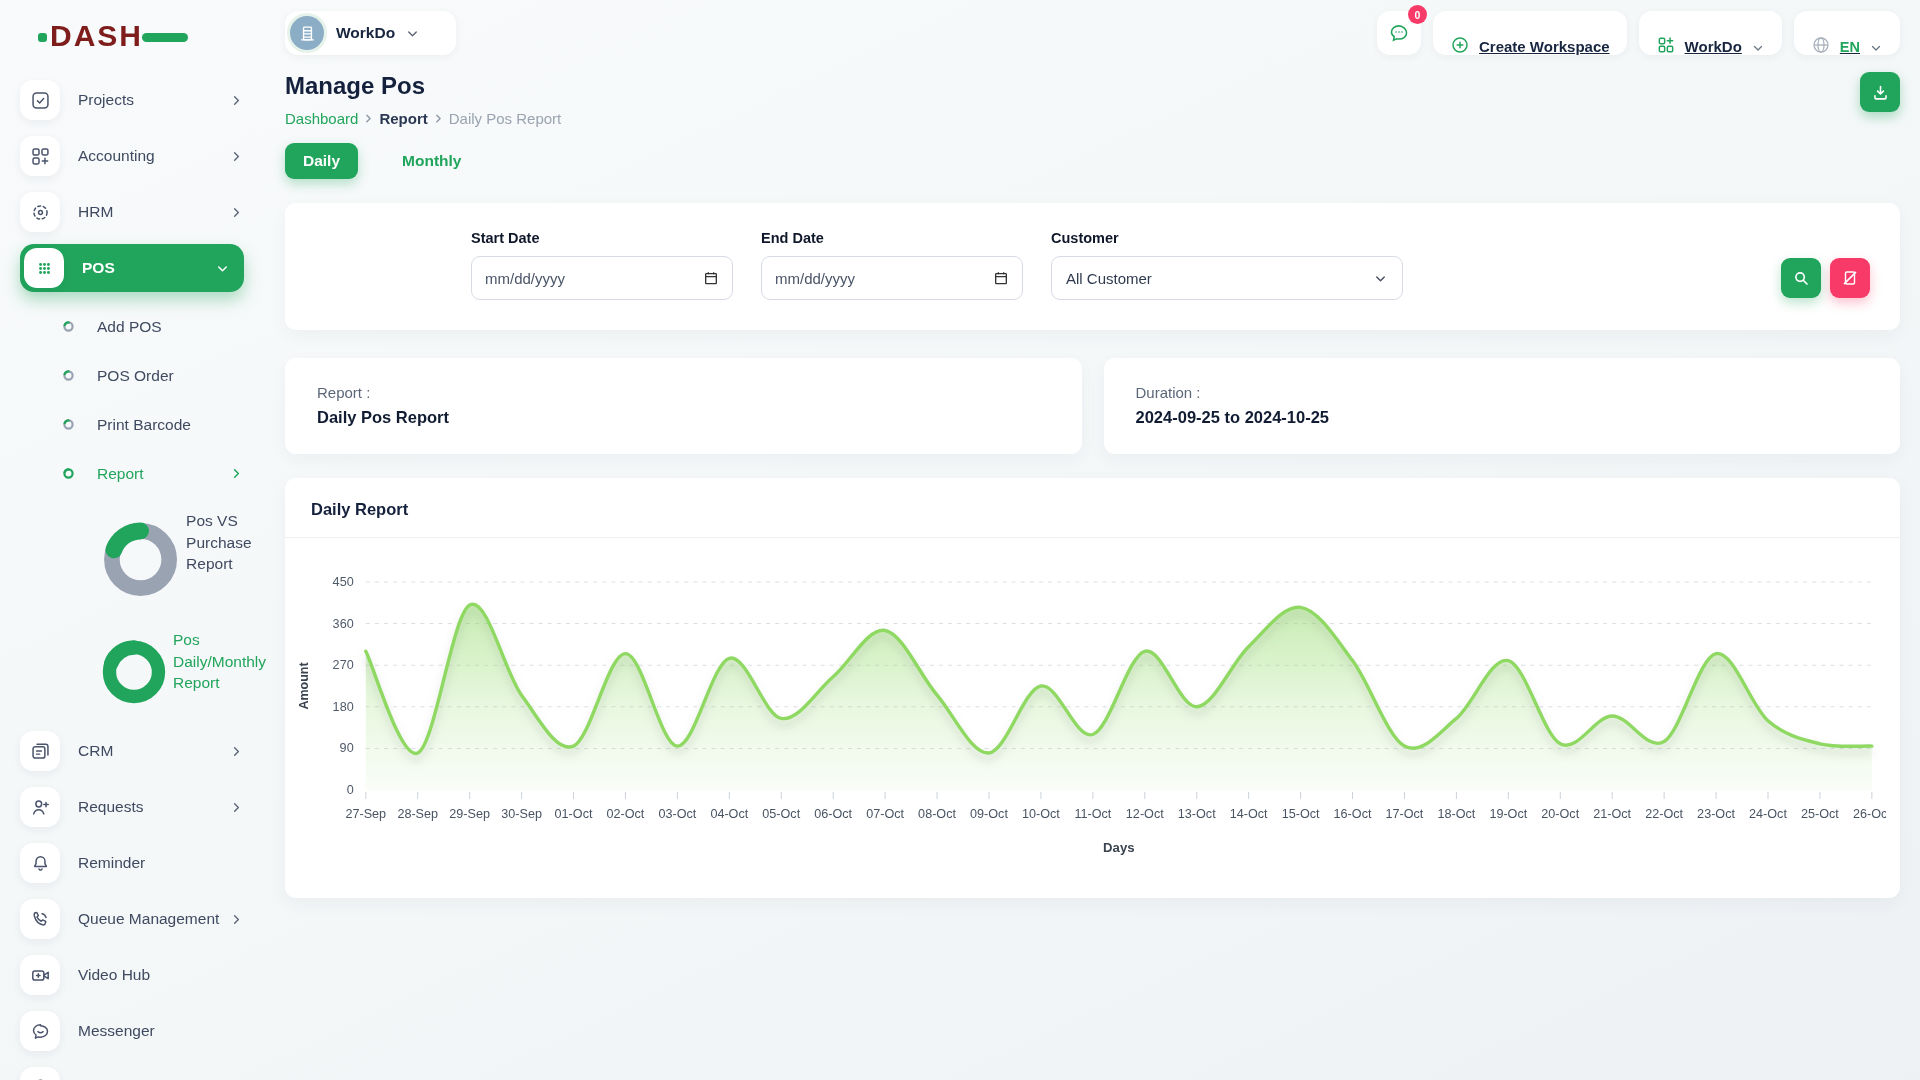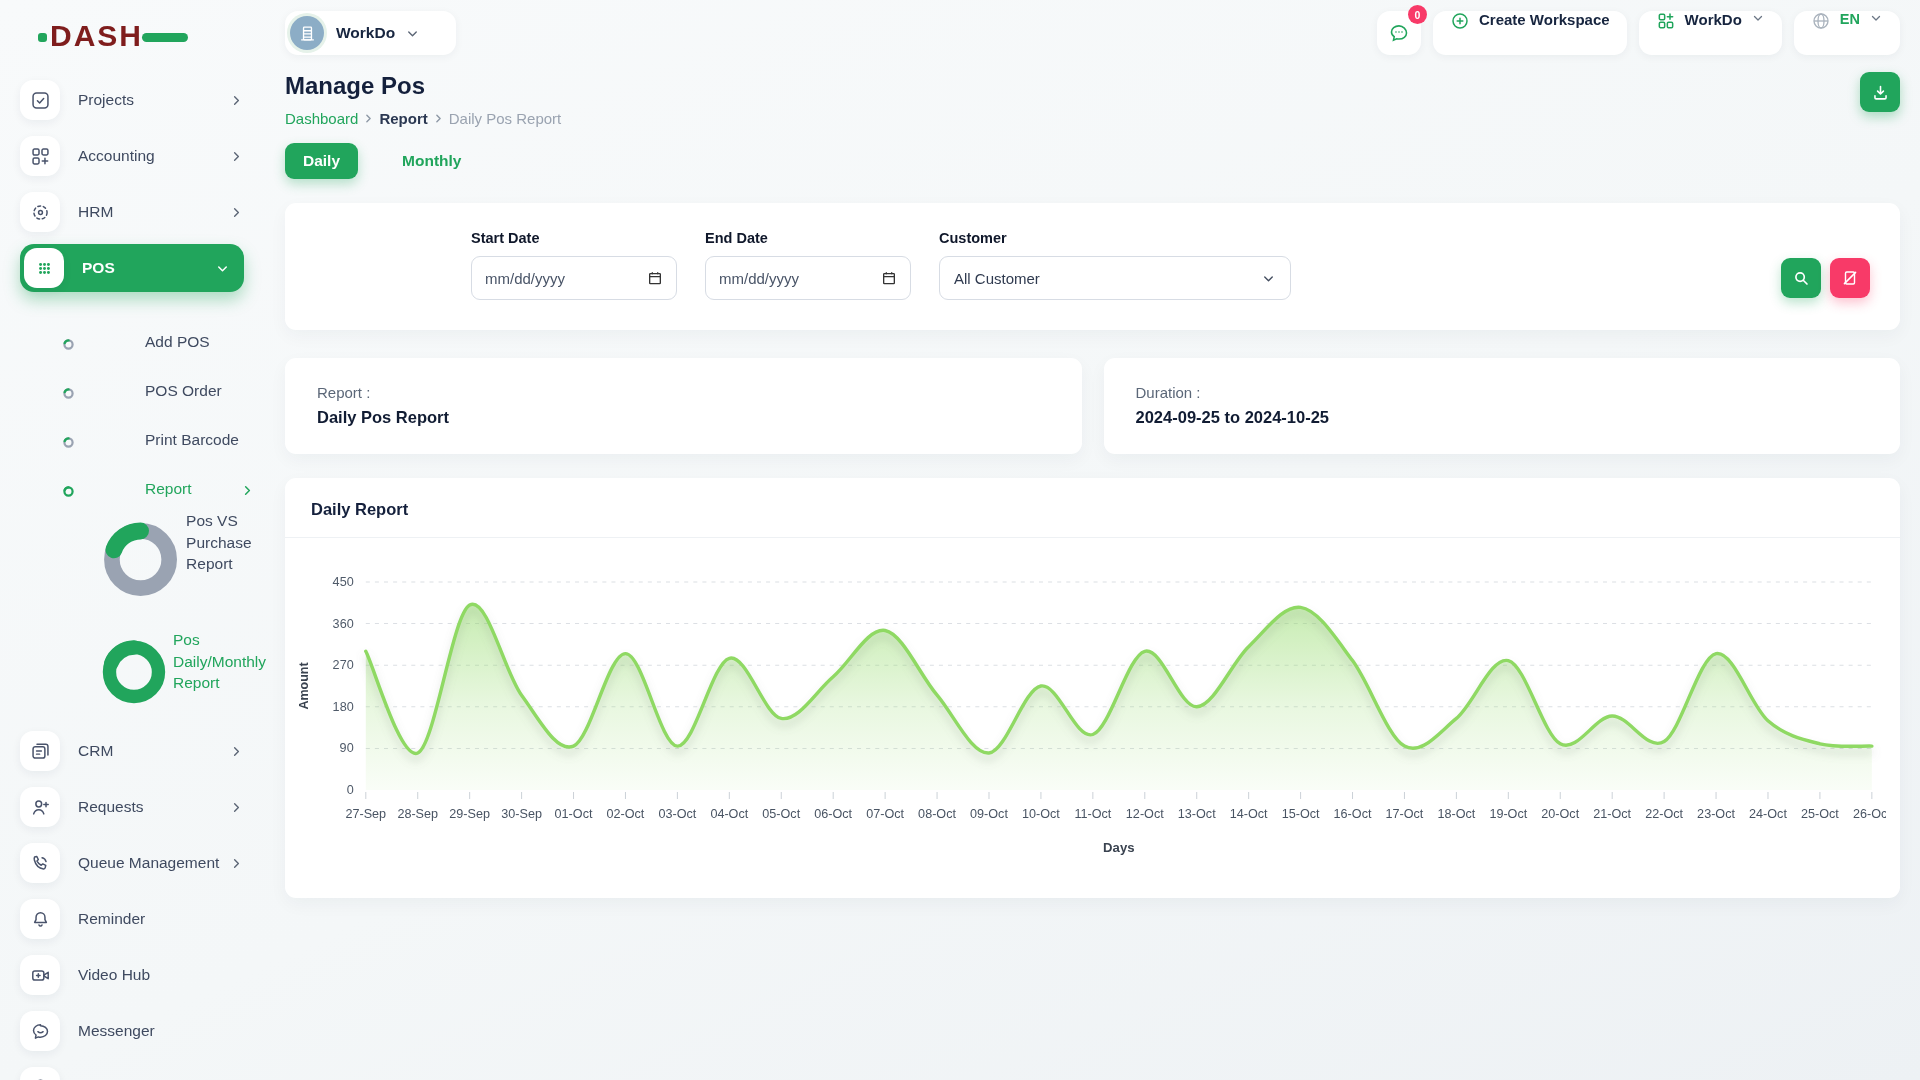--- a/index.html
+++ b/index.html
@@ -21,21 +21,21 @@
     display:flex; align-items:center; justify-content:center; color:#49536b; flex-shrink:0; }
   .nav-icon-box svg { width:21px; height:21px; }
   .nav-label { margin-left:18px; font-size:15.5px; font-weight:500; color:#3f4a60; flex:1; }
   .nav-chev { color:#5b6575; margin-right:22px; display:flex; }
   .nav-chev svg { width:15px; height:15px; }
   .nav-pill { display:flex; align-items:center; height:48px; background:#21a55c; border-radius:14px;
     margin:4px 22px 10px 0; padding:0 14px 0 4px; box-shadow:0 8px 16px rgba(33,165,92,.35); cursor:pointer; }
   .nav-pill .nav-icon-box { background:#fff; width:40px; height:40px; color:#21a55c; }
   .nav-pill .nav-label { color:#fff; font-weight:700; }
   .nav-pill .nav-chev { color:#fff; margin-right:0; }
-  .sub-item { display:flex; align-items:flex-end; height:49px; padding-left:42px; cursor:pointer;gap:48px; }
+  .sub-item { display:flex; align-items:center; height:49px; padding-left:42px; cursor:pointer; }
   .sub-item .bullet { width:13px; height:13px; margin-right:22px; flex-shrink:0; }
   .sub-label { font-size:15.5px; color:#3f4a60; font-weight:500; flex:1; }
   .sub-item.active .sub-label { color:#21a55c; }
   .sub-item .nav-chev { color:#21a55c; }
   .subsub-item { display:flex; align-items:flex-start; padding:12px 0 12px 75px; cursor:pointer; }
   .subsub-item .bullet { margin-top:4px; }
   .subsub-label { font-size:15.5px; color:#3f4a60; font-weight:500; width:150px; line-height:1.4; }
   .subsub-item.active .subsub-label { color:#21a55c; }
   
   .main { flex:1; padding:8px 20px 0 19px; min-width:0; }
@@ -46,23 +46,23 @@
     justify-content:center; color:#fff; box-shadow:0 0 0 3px #e6f2ea; }
   .ws-avatar svg { width:19px; height:19px; }
   .ws-name { margin:0 10px 0 12px; font-size:15.5px; font-weight:600; color:#17253f; }
   .topbar-right { margin-left:auto; display:flex; align-items:center; gap:12px; }
   .icon-btn { position:relative; width:44px; height:44px; background:#fff; border-radius:13px;
     box-shadow:0 2px 8px rgba(25,39,62,.05); display:flex; align-items:center; justify-content:center;
     color:#21a55c; cursor:pointer; border:none; }
   .icon-btn svg { width:22px; height:22px; }
   .badge { position:absolute; top:-6px; right:-6px; min-width:19px; height:19px; border-radius:10px; background:#f83a68;
     color:#fff; font-size:10.5px; font-weight:700; display:flex; align-items:center; justify-content:center; padding:0 5px; }
-  .pill-btn { display:flex; align-items:flex-start; gap:9px; height:44px; background:#fff; border:none; border-radius:13px;
+  .pill-btn { display:flex; align-items:flex-end; gap:9px; height:44px; background:#fff; border:none; border-radius:13px;
     padding:0 17px; box-shadow:0 2px 8px rgba(25,39,62,.05); font-size:15px; font-weight:600; color:#17253f;
-    cursor:pointer; font-family:inherit; }
+    cursor:pointer; font-family:inherit;text-decoration:underline; }
   .pill-btn .g { color:#21a55c; display:flex; } .pill-btn .g svg { width:20px; height:20px; }
   .pill-btn .mut { color:#aab3bd; display:flex; } .pill-btn .mut svg { width:20px; height:20px; }
   .pill-btn .chev { color:#6b7685; display:flex; } .pill-btn .chev svg { width:14px; height:14px; }
   .lang-label { color:#21a55c; font-weight:700; font-size:14.5px; }
   
   .page-head { display:flex; margin-top:14px; }
   .page-title { font-size:24px; font-weight:700; color:#14203c; }
   .breadcrumb { display:flex; align-items:center; gap:4px; margin-top:10px; font-size:15px; }
   .bc-link { color:#21a55c; cursor:pointer; }
   .bc-sep { color:#8d98a5; display:flex; } .bc-sep svg { width:13px; height:13px; }
@@ -74,21 +74,21 @@
   .tabs { display:flex; align-items:center; gap:26px; margin-top:16px; }
   .tab { font-size:15.5px; font-weight:600; color:#21a55c; cursor:pointer; padding:9px 18px; border-radius:9px; }
   .tab.active { background:#21a55c; color:#fff; box-shadow:0 5px 12px rgba(33,165,92,.3); }
   
   .card { background:#fff; border-radius:11px; box-shadow:0 6px 18px rgba(25,39,62,.045); }
   .filter-card { margin-top:24px; display:flex; align-items:center; padding:27px 30px 30px 30px; gap:28px; }
   .filter-spacer { width:128px; flex-shrink:0; }
   .field { display:flex; flex-direction:column; }
   .field-label { font-size:14.5px; font-weight:600; color:#0f172a; margin-bottom:10px; }
   .input-wrap { display:flex; align-items:center; border:1px solid #d7dce4; border-radius:9px; height:44px;
-    padding:0 13px; background:#fff; width:206px; }
+    padding:0 13px; background:#fff; width:262px; }
   .input-wrap input { border:none; outline:none; flex:1; font-size:15px; color:#3a4559; font-family:inherit; background:transparent; min-width:0; }
   .input-wrap input::placeholder { color:#4a5568; }
   .cal-ic { color:#333; display:flex; } .cal-ic svg { width:16px; height:16px; }
   .select-wrap { display:flex; align-items:center; justify-content:space-between; border:1px solid #d7dce4;
     border-radius:9px; height:44px; padding:0 14px; width:352px; cursor:pointer; }
   .select-val { font-size:15px; color:#2f3a4f; }
   .select-wrap .chev { color:#424c5e; display:flex; } .select-wrap .chev svg { width:15px; height:15px; }
   .filter-btns { margin-left:auto; display:flex; gap:9px; align-self:flex-end; margin-bottom:2px; }
   .sq-btn { width:40px; height:40px; border:none; border-radius:9px; color:#fff; display:flex; align-items:center;
     justify-content:center; cursor:pointer; }
@@ -258,40 +258,40 @@
       <span class="nav-label">Requests</span>
       <span class="nav-chev">
           <svg viewBox="0 0 24 24" fill="none" stroke="currentColor" stroke-width="2.2" stroke-linecap="round" stroke-linejoin="round">
             <path d="M9 6l6 6-6 6"></path>
           </svg>
         </span>
     </div>
       <div class="nav-item">
       <span class="nav-icon-box">
           <svg viewBox="0 0 24 24" fill="none" stroke="currentColor" stroke-width="1.7" stroke-linecap="round" stroke-linejoin="round">
+            <path d="M12 4.2a5.1 5.1 0 0 0-5.1 5.1v2.9L5.3 15.3h13.4L17.1 12.2V9.3A5.1 5.1 0 0 0 12 4.2z"></path>
+            <path d="M10.3 18.3a1.8 1.8 0 0 0 3.4 0"></path>
+          </svg>
+        </span>
+      <span class="nav-label">Reminder</span>
+
+    </div>
+      <div class="nav-item">
+      <span class="nav-icon-box">
+          <svg viewBox="0 0 24 24" fill="none" stroke="currentColor" stroke-width="1.7" stroke-linecap="round" stroke-linejoin="round">
             <path d="M5.2 4.6l2.6-.6 1.7 3.4-1.5 1.8a12 12 0 0 0 4.8 4.8l1.8-1.5 3.4 1.7-.6 2.6c-.2.9-1 1.5-1.9 1.4C9.6 17.4 6.6 14.4 5 8c-.3-1.4-.2-2.5.2-3.4z"></path>
             <path d="M13.8 5.5c2.3.5 3.9 2 4.5 4.3"></path>
           </svg>
         </span>
       <span class="nav-label">Queue Management</span>
       <span class="nav-chev">
           <svg viewBox="0 0 24 24" fill="none" stroke="currentColor" stroke-width="2.2" stroke-linecap="round" stroke-linejoin="round">
             <path d="M9 6l6 6-6 6"></path>
           </svg>
         </span>
-    </div>
-      <div class="nav-item">
-      <span class="nav-icon-box">
-          <svg viewBox="0 0 24 24" fill="none" stroke="currentColor" stroke-width="1.7" stroke-linecap="round" stroke-linejoin="round">
-            <path d="M12 4.2a5.1 5.1 0 0 0-5.1 5.1v2.9L5.3 15.3h13.4L17.1 12.2V9.3A5.1 5.1 0 0 0 12 4.2z"></path>
-            <path d="M10.3 18.3a1.8 1.8 0 0 0 3.4 0"></path>
-          </svg>
-        </span>
-      <span class="nav-label">Reminder</span>
-
     </div>
       <div class="nav-item">
       <span class="nav-icon-box">
           <svg viewBox="0 0 24 24" fill="none" stroke="currentColor" stroke-width="1.7" stroke-linecap="round" stroke-linejoin="round">
             <rect x="3.2" y="6.8" width="12.6" height="10.4" rx="2.4"></rect>
             <path d="M15.8 11.5l5-3.2v7.4l-5-3.2z"></path>
             <path d="M7.5 12h4M9.5 10v4"></path>
           </svg>
         </span>
       <span class="nav-label">Video Hub</span>

